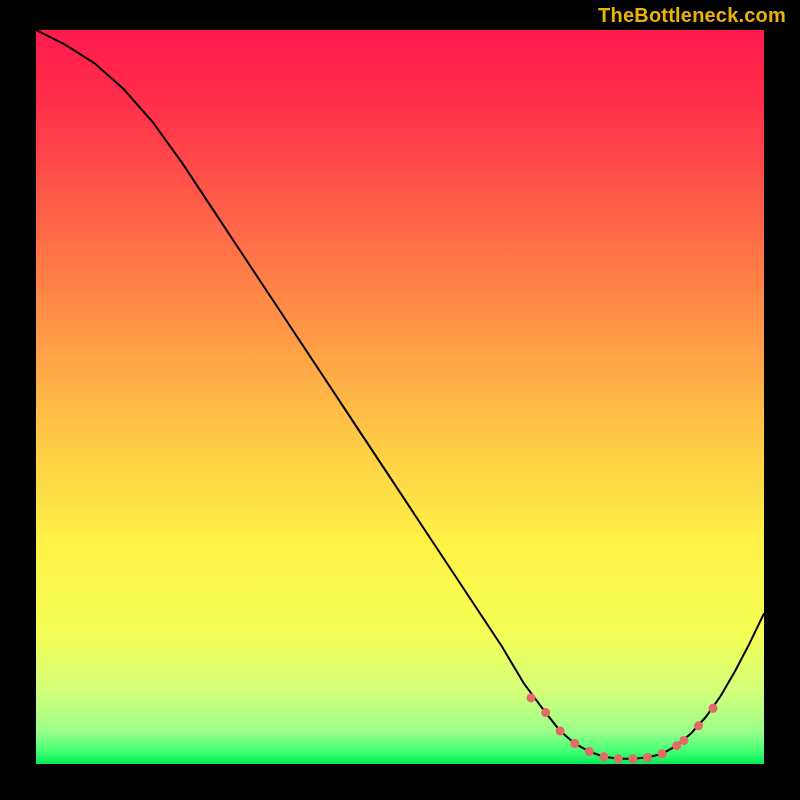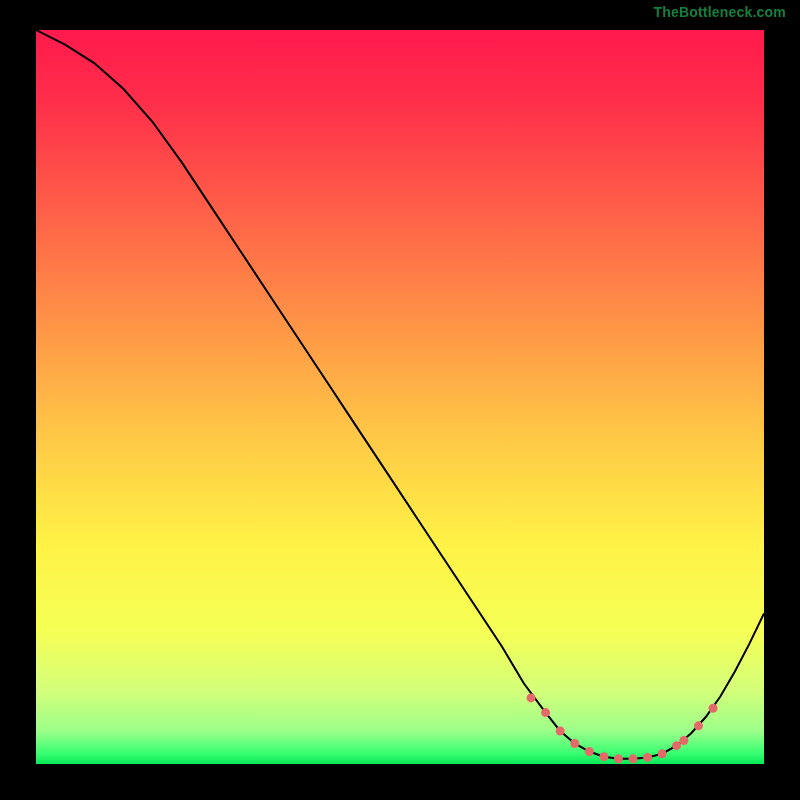--- a/index.html
+++ b/index.html
@@ -14,22 +14,22 @@
   .frame {
     position: relative;
     width: 800px;
     height: 800px;
     background: #000;
   }
   .watermark {
     position: absolute;
     top: 4px;
     right: 14px;
-    color: #15803d;
-    font-size: 14px;
+    color: #eab308;
+    font-size: 20px;
     font-weight: 600;
     letter-spacing: 0.2px;
     z-index: 3;
   }
   .plot-wrap {
     position: absolute;
     left: 36px;
     top: 30px;
     width: 728px;
     height: 734px;

